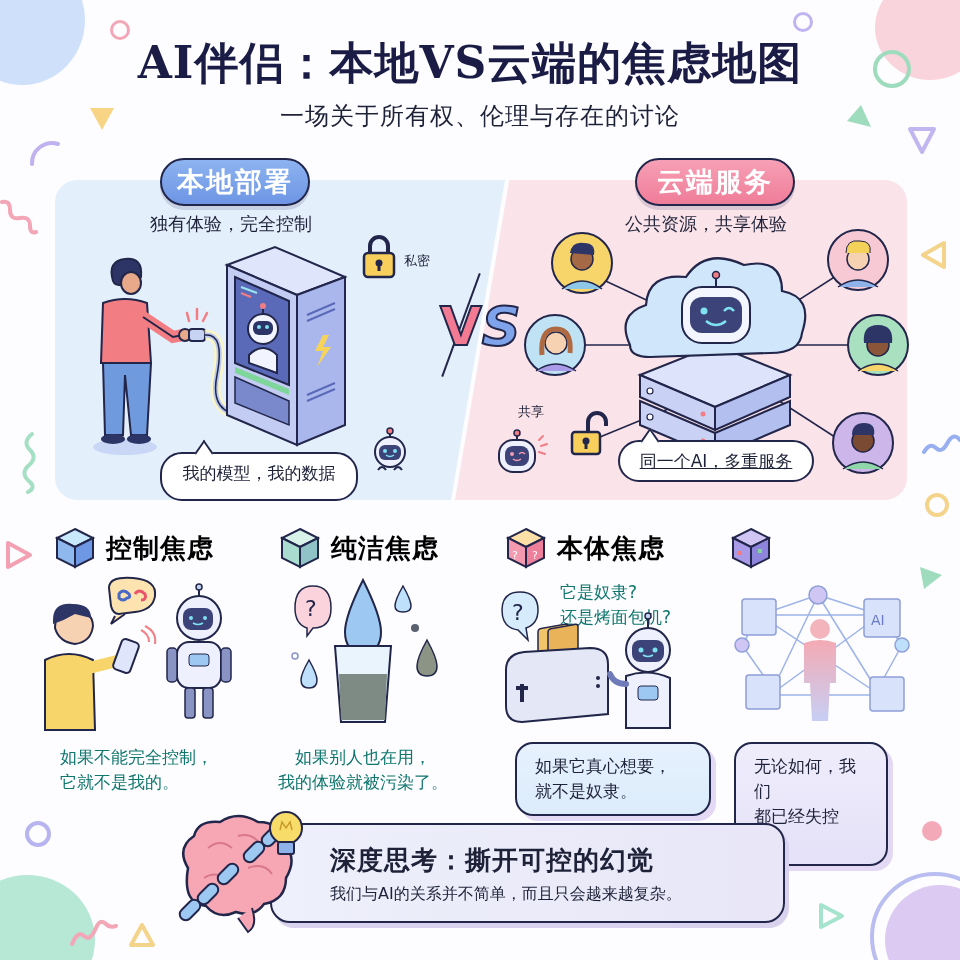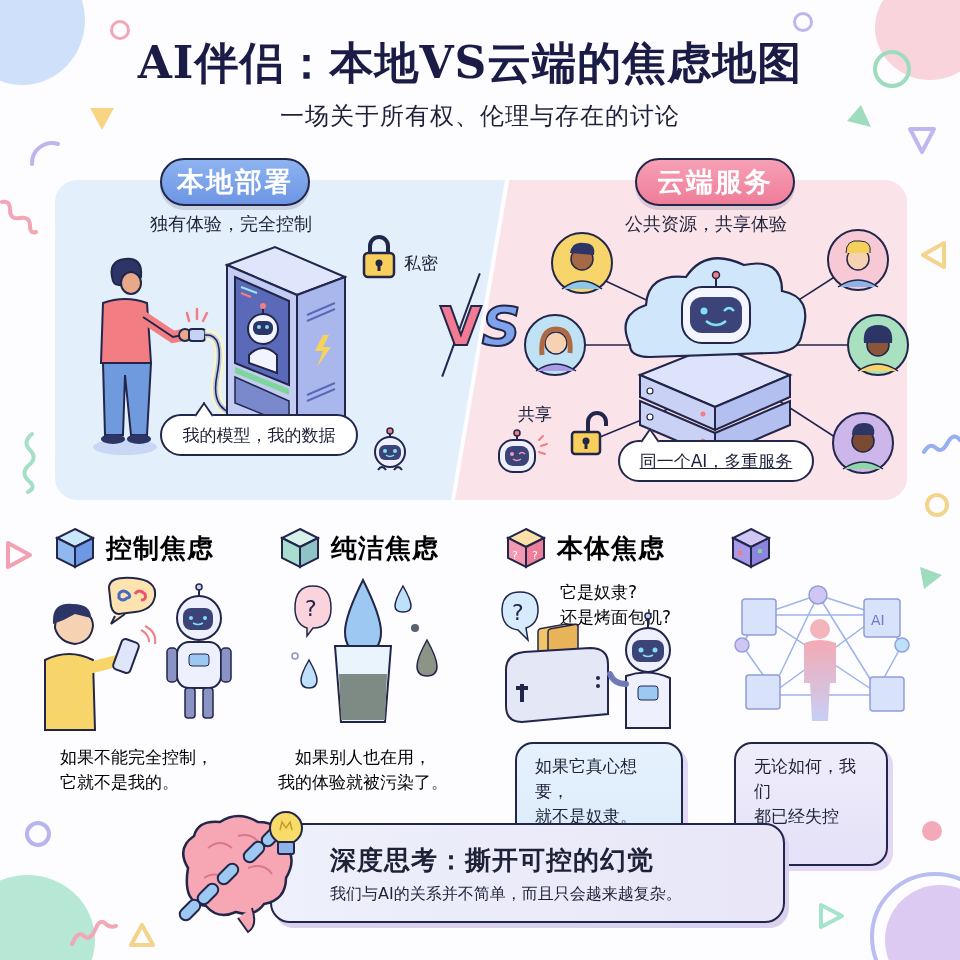--- a/index.html
+++ b/index.html
@@ -36,27 +36,27 @@
   .bubble .tail { position: absolute; width: 16px; height: 16px; background: #fff;
     border-left: 2px solid #22264a; border-top: 2px solid #22264a; transform: rotate(45deg) skew(10deg,10deg); }
 
   .vs { position: absolute; left: 440px; top: 295px; font-size: 54px; font-weight: bold; font-family: "DejaVu Sans", sans-serif; }
   .vs .v { color: #f27a93; -webkit-text-stroke: 2px #22264a; }
   .vs .s { color: #7fa3ea; -webkit-text-stroke: 2px #22264a; font-style: italic; }
   .vs-line { position: absolute; left: 460px; top: 270px; width: 2px; height: 110px; background: #22264a; transform: rotate(20deg); }
 
   
   .lock { position: absolute; }
-  .lock-label { position: absolute; font-size: 17px; color: #1e2238; }
+  .lock-label { position: absolute; font-size: 13px; color: #1e2238; }
 
   
   .ax-head { position: absolute; display: flex; align-items: center; gap: 10px; }
   .ax-cube { width: 42px; height: 42px; }
   .ax-title { font-size: 26px; font-weight: bold; color: #000000; letter-spacing: 1px; }
-  .ax-text { position: absolute; font-size: 17px; line-height: 25px; color: #000000; }
+  .ax-text { position: absolute; font-size: 17px; line-height: 25px; color: #0f766e; }
   .ax-bubble { position: absolute; border: 2px solid #22264a; border-radius: 18px; font-size: 17px;
     line-height: 25px; padding: 10px 18px; color: #1e2238; box-shadow: 5px 5px 0 #e3d9f4; }
 
   
   .deep-card { position: absolute; left: 270px; top: 823px; width: 515px; height: 100px;
     background: linear-gradient(90deg, #eef0fb, #e8e6f7); border: 2.5px solid #22264a; border-radius: 20px;
     box-shadow: 4px 5px 0 #d8d2ef; }
   .deep-title { position: absolute; left: 330px; top: 843px; font-size: 26px; font-weight: bold; color: #1e2238; letter-spacing: 1px; }
   .deep-sub { position: absolute; left: 330px; top: 884px; font-size: 16px; color: #1e2238; }
 
@@ -174,21 +174,21 @@
   <path d="M164,100 Q178,86 192,100 L192,118 L164,108 Z" fill="#f2f4ff" stroke="#22264a" stroke-width="2"></path>
   <polygon points="150,112 204,134 204,140 150,118" fill="#7fd69b"></polygon>
   <polygon points="150,122 204,146 204,170 150,148" fill="#7a89cc" stroke="#22264a" stroke-width="1.5"></polygon>
   <path d="M238,80 L230,96 L238,96 L232,112 L246,92 L238,92 L244,80 Z" fill="#f7d35a"></path>
   <line x1="222" y1="60" x2="250" y2="48" stroke="#5a6ab8" stroke-width="2"></line>
   <line x1="222" y1="66" x2="250" y2="54" stroke="#5a6ab8" stroke-width="2"></line>
   <line x1="222" y1="140" x2="250" y2="128" stroke="#5a6ab8" stroke-width="2"></line>
   <line x1="222" y1="146" x2="250" y2="134" stroke="#5a6ab8" stroke-width="2"></line>
 </svg>
 
-<div class="bubble" style="left:160px;top:414px;width:198px;height:42px;line-height:38px;">
+<div class="bubble" style="left:160px;top:452px;width:198px;height:49px;line-height:38px;">
   <span class="tail" style="left:34px;top:-9px;"></span>
   <span style="position:relative;">我的模型，我的数据</span>
 </div>
 <svg class="abs" style="left:370px;top:428px;" width="40" height="44" viewBox="0 0 40 44">
   <line x1="20" y1="10" x2="20" y2="4" stroke="#22264a" stroke-width="2"></line>
     <circle cx="20" cy="3" r="3" fill="#f27e84" stroke="#22264a" stroke-width="1.5"></circle>
   <circle cx="20" cy="24" r="15" fill="#eef1fd" stroke="#22264a" stroke-width="2"></circle>
   <rect x="9" y="17" width="22" height="15" rx="6" fill="#3b4378"></rect>
   <circle cx="15" cy="23" r="2" fill="#7fe0f0"></circle>
     <circle cx="25" cy="23" r="2" fill="#7fe0f0"></circle>
@@ -374,21 +374,21 @@
     <circle cx="150" cy="28" r="3" fill="#c7d3f3" stroke="#22264a" stroke-width="1.5"></circle>
   <circle cx="150" cy="62" r="22" fill="#eef1fd" stroke="#22264a" stroke-width="2"></circle>
   <rect x="134" y="52" width="32" height="22" rx="8" fill="#3b4378"></rect>
   <circle cx="143" cy="62" r="2.5" fill="#7fe0f0"></circle>
     <circle cx="157" cy="62" r="2.5" fill="#7fe0f0"></circle>
   <path d="M145,67 Q150,70 155,67" stroke="#7fe0f0" stroke-width="1.5" fill="none"></path>
   <path d="M128,88 Q150,80 172,90 L172,140 L128,140 Z" fill="#eef1fd" stroke="#22264a" stroke-width="2"></path>
   <rect x="140" y="98" width="20" height="14" rx="3" fill="#9cc8f2" stroke="#22264a" stroke-width="1"></rect>
   <path d="M128,96 Q116,96 112,86" stroke="#6f7ab8" stroke-width="6" fill="none" stroke-linecap="round"></path>
 </svg>
-<div class="ax-bubble" style="left:515px;top:742px;width:168px;background:linear-gradient(#e6f1fd,#dcecfb);">
+<div class="ax-bubble" style="left:515px;top:742px;width:196px;background:linear-gradient(#e6f1fd,#dcecfb);">
   <div>如果它真心想要，</div>
   <div>就不是奴隶。</div>
 </div>
 
 <div class="ax-head" style="left:730px;top:527px;">
   <svg class="ax-cube" viewBox="0 0 42 42">
     <polygon points="21,2 39,11 21,20 3,11" fill="#cfc6f4" stroke="#22264a" stroke-width="2"></polygon>
     <polygon points="3,11 21,20 21,40 3,31" fill="#a99be8" stroke="#22264a" stroke-width="2"></polygon>
     <polygon points="21,20 39,11 39,31 21,40" fill="#8f84dc" stroke="#22264a" stroke-width="2"></polygon>
     <rect x="8" y="24" width="4" height="4" fill="#f27e84"></rect>

